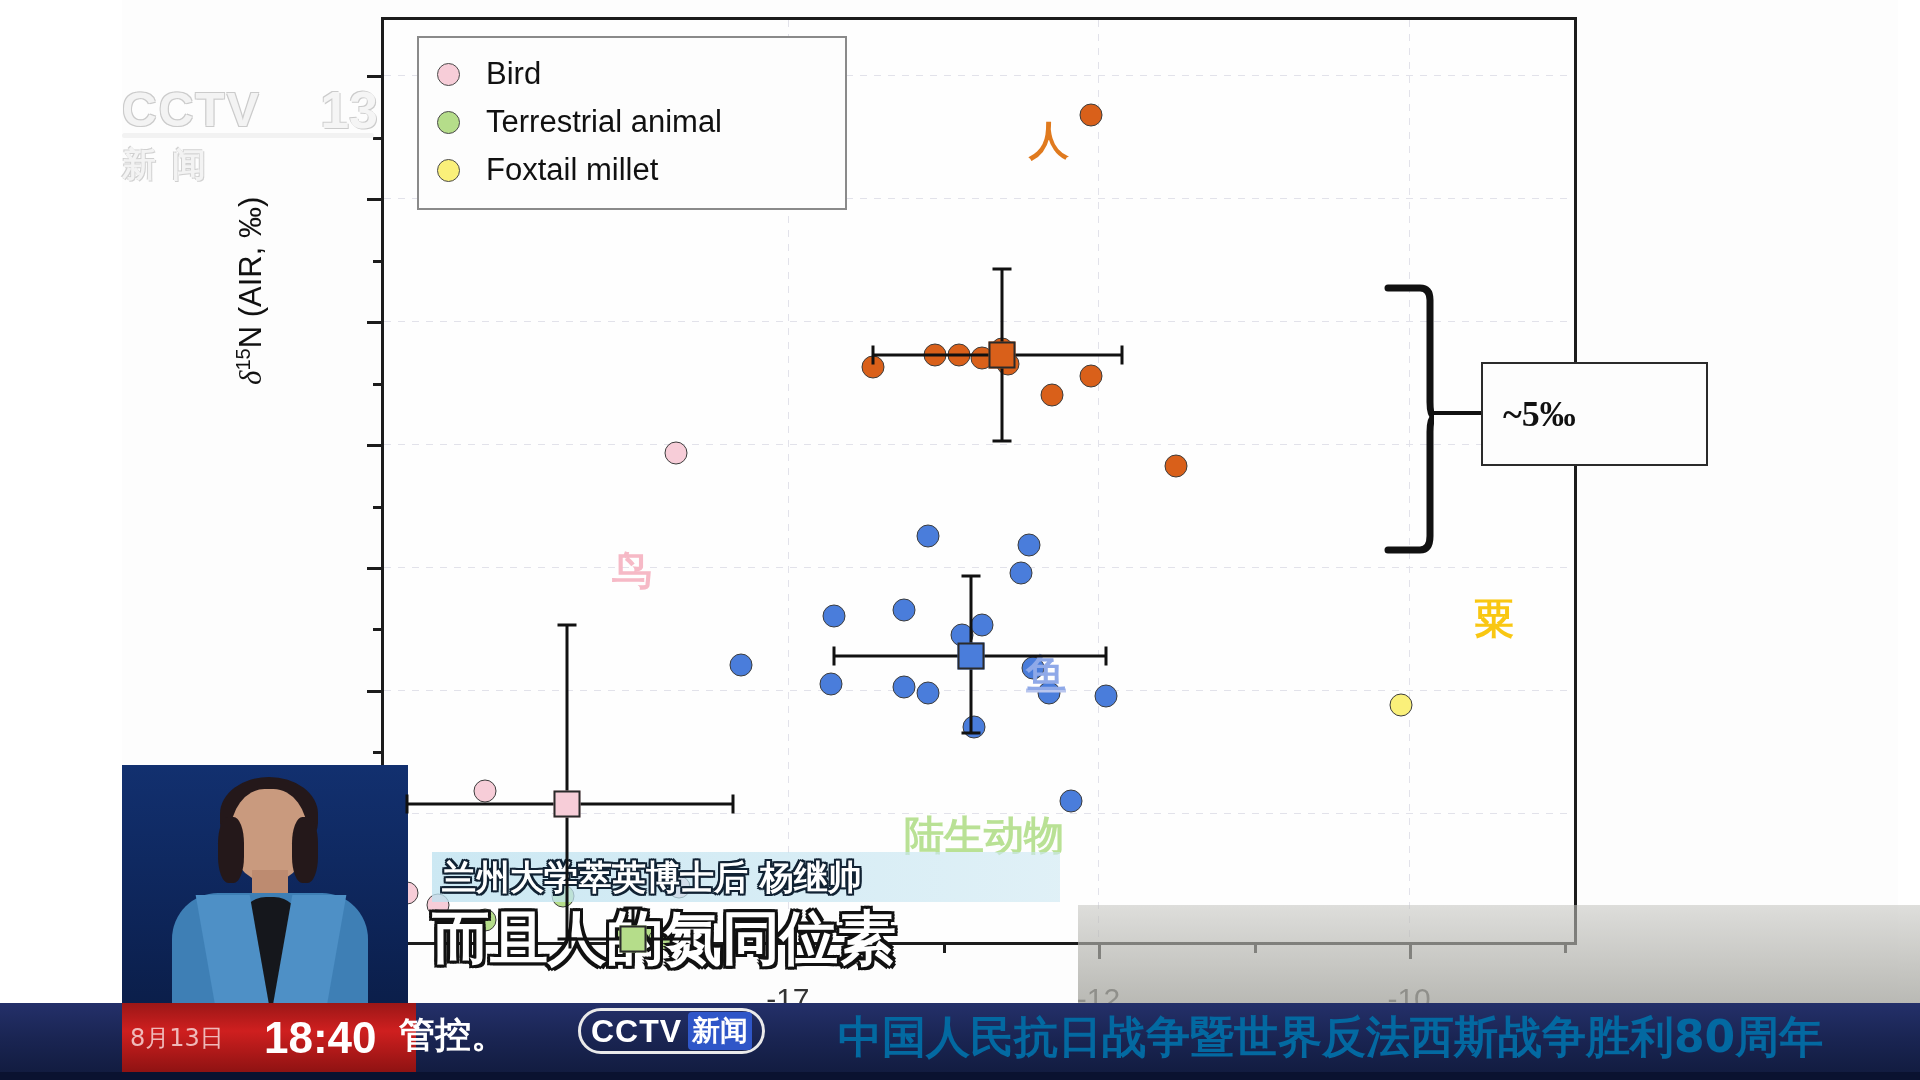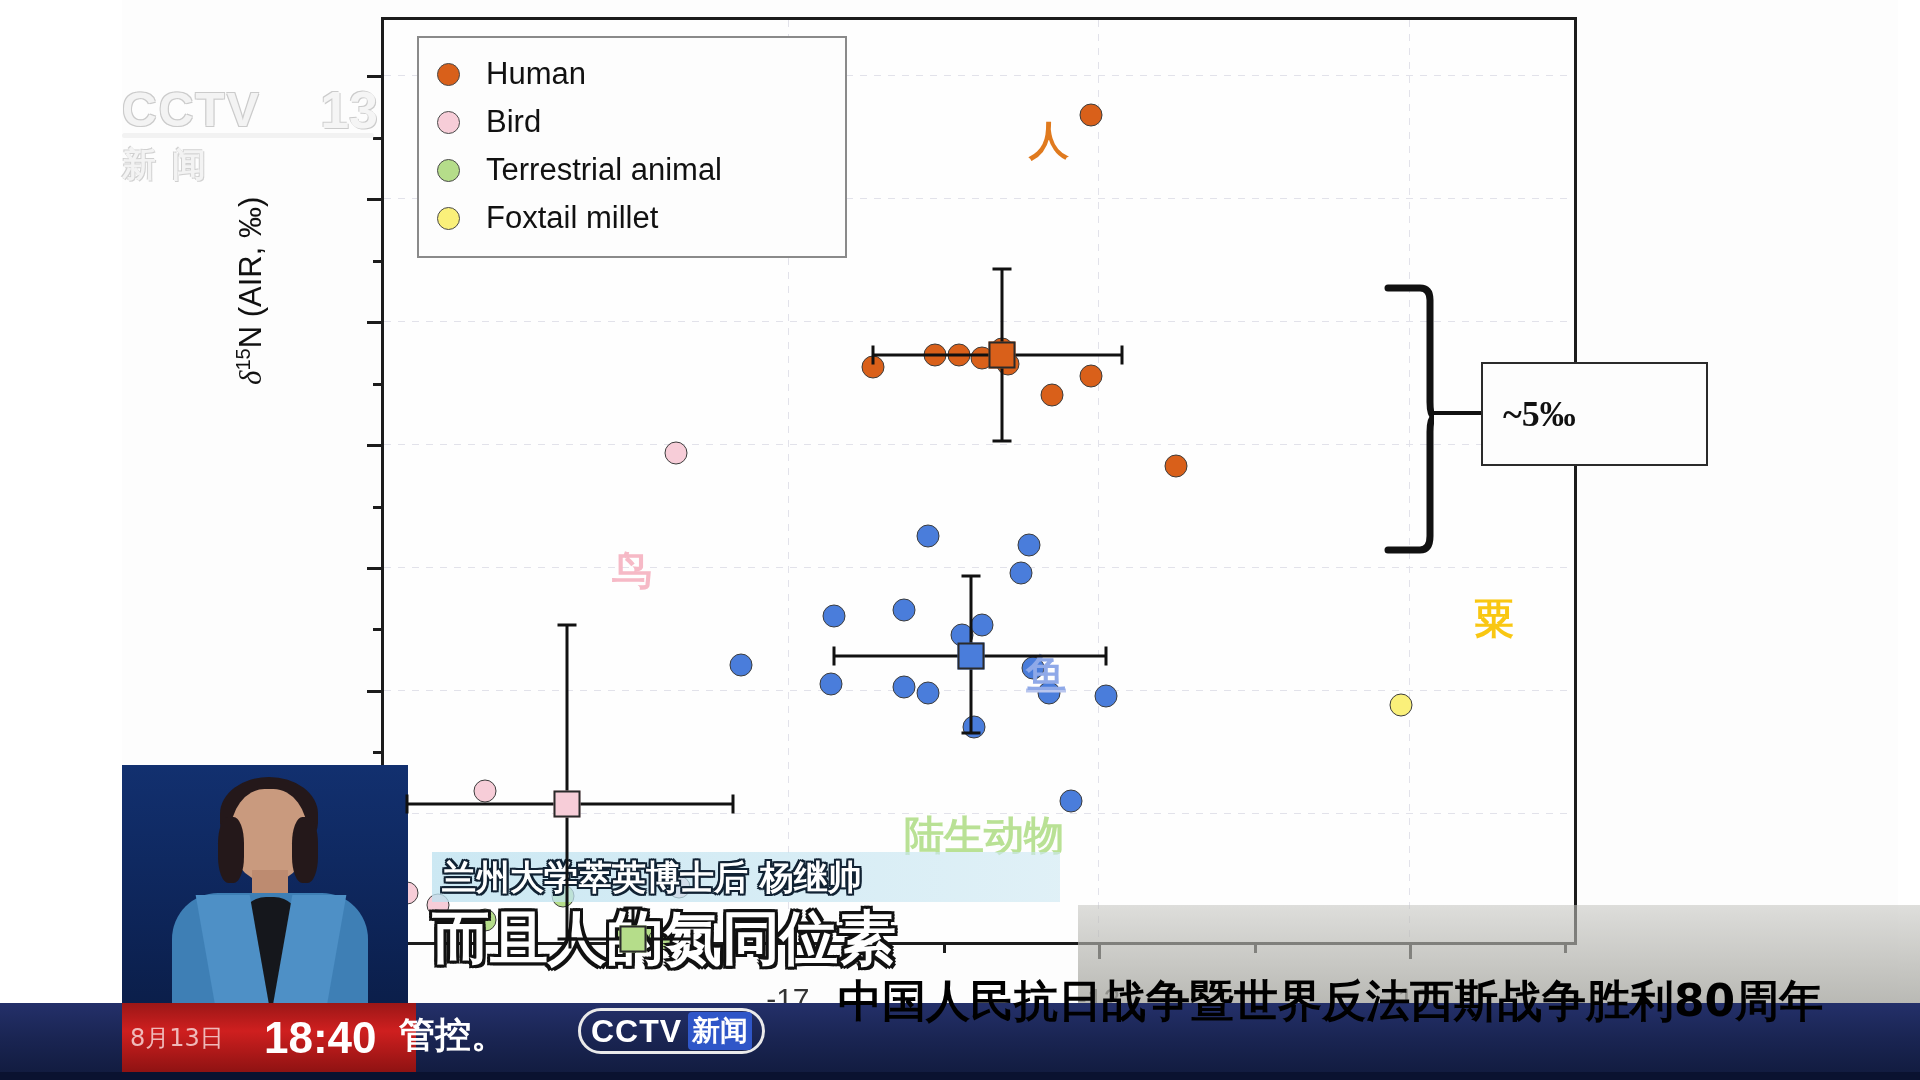--- a/index.html
+++ b/index.html
@@ -190,23 +190,23 @@
   }
   #ticker-logo .tl-cctv {
     font-family:"Liberation Sans", sans-serif; font-weight:bold; font-size:32px;
     color:#fff; letter-spacing:1px;
   }
   #ticker-logo .tl-news {
     font-family:"DejaVu Sans", sans-serif; font-weight:bold; font-size:28px;
     color:#ffffff; background:#2f56c8; margin-left:6px; padding:0 4px; border-radius:4px;
   }
   #ticker-text {
-    position:absolute; left:838px; top:972px;
+    position:absolute; left:838px; top:1008px;
     font-family:"DejaVu Sans", sans-serif; font-weight:bold; font-size:44px;
-    color:#000000; white-space:nowrap;
+    color:#0369a1; white-space:nowrap;
   }
   #bottom-strip { position:absolute; left:0; top:1072px; width:1920px; height:8px; background:#0a1230; }
   #left-edge { position:absolute; left:0; top:0; width:122px; height:1080px; background:#ffffff; }
   #right-edge{ position:absolute; left:1898px; top:0; width:22px; height:1003px; background:#ffffff; }
   #grey-band { position:absolute; left:1078px; top:905px; width:842px; height:98px;
                background:linear-gradient(180deg,rgba(195,195,190,.55),rgba(168,168,162,.8)); }
 </style>
 </head>
 <body>
 
@@ -330,24 +330,20 @@
     <div class="cjk-label" style="left:600px;top:815px;color:#b9e195;">陆生动物</div>
     <div class="cjk-label" style="left:1110px;top:598px;color:#f9c712;">粟</div>
   </div>
 
   <div id="ylabel">
     <i>δ</i><sup>15</sup><span>N (AIR, ‰)</span>
   </div>
 
   <div id="legend">
     <div class="legend-row">
-      <span class="legend-swatch" style="background:#d9601a"></span>
-      <span class="legend-label">Human</span>
-    </div>
-    <div class="legend-row">
       <span class="legend-swatch" style="background:#f7cdd8"></span>
       <span class="legend-label">Bird</span>
     </div>
     <div class="legend-row">
       <span class="legend-swatch" style="background:#b5dd8a"></span>
       <span class="legend-label">Terrestrial animal</span>
     </div>
     <div class="legend-row">
       <span class="legend-swatch" style="background:#faf07a"></span>
       <span class="legend-label">Foxtail millet</span>

